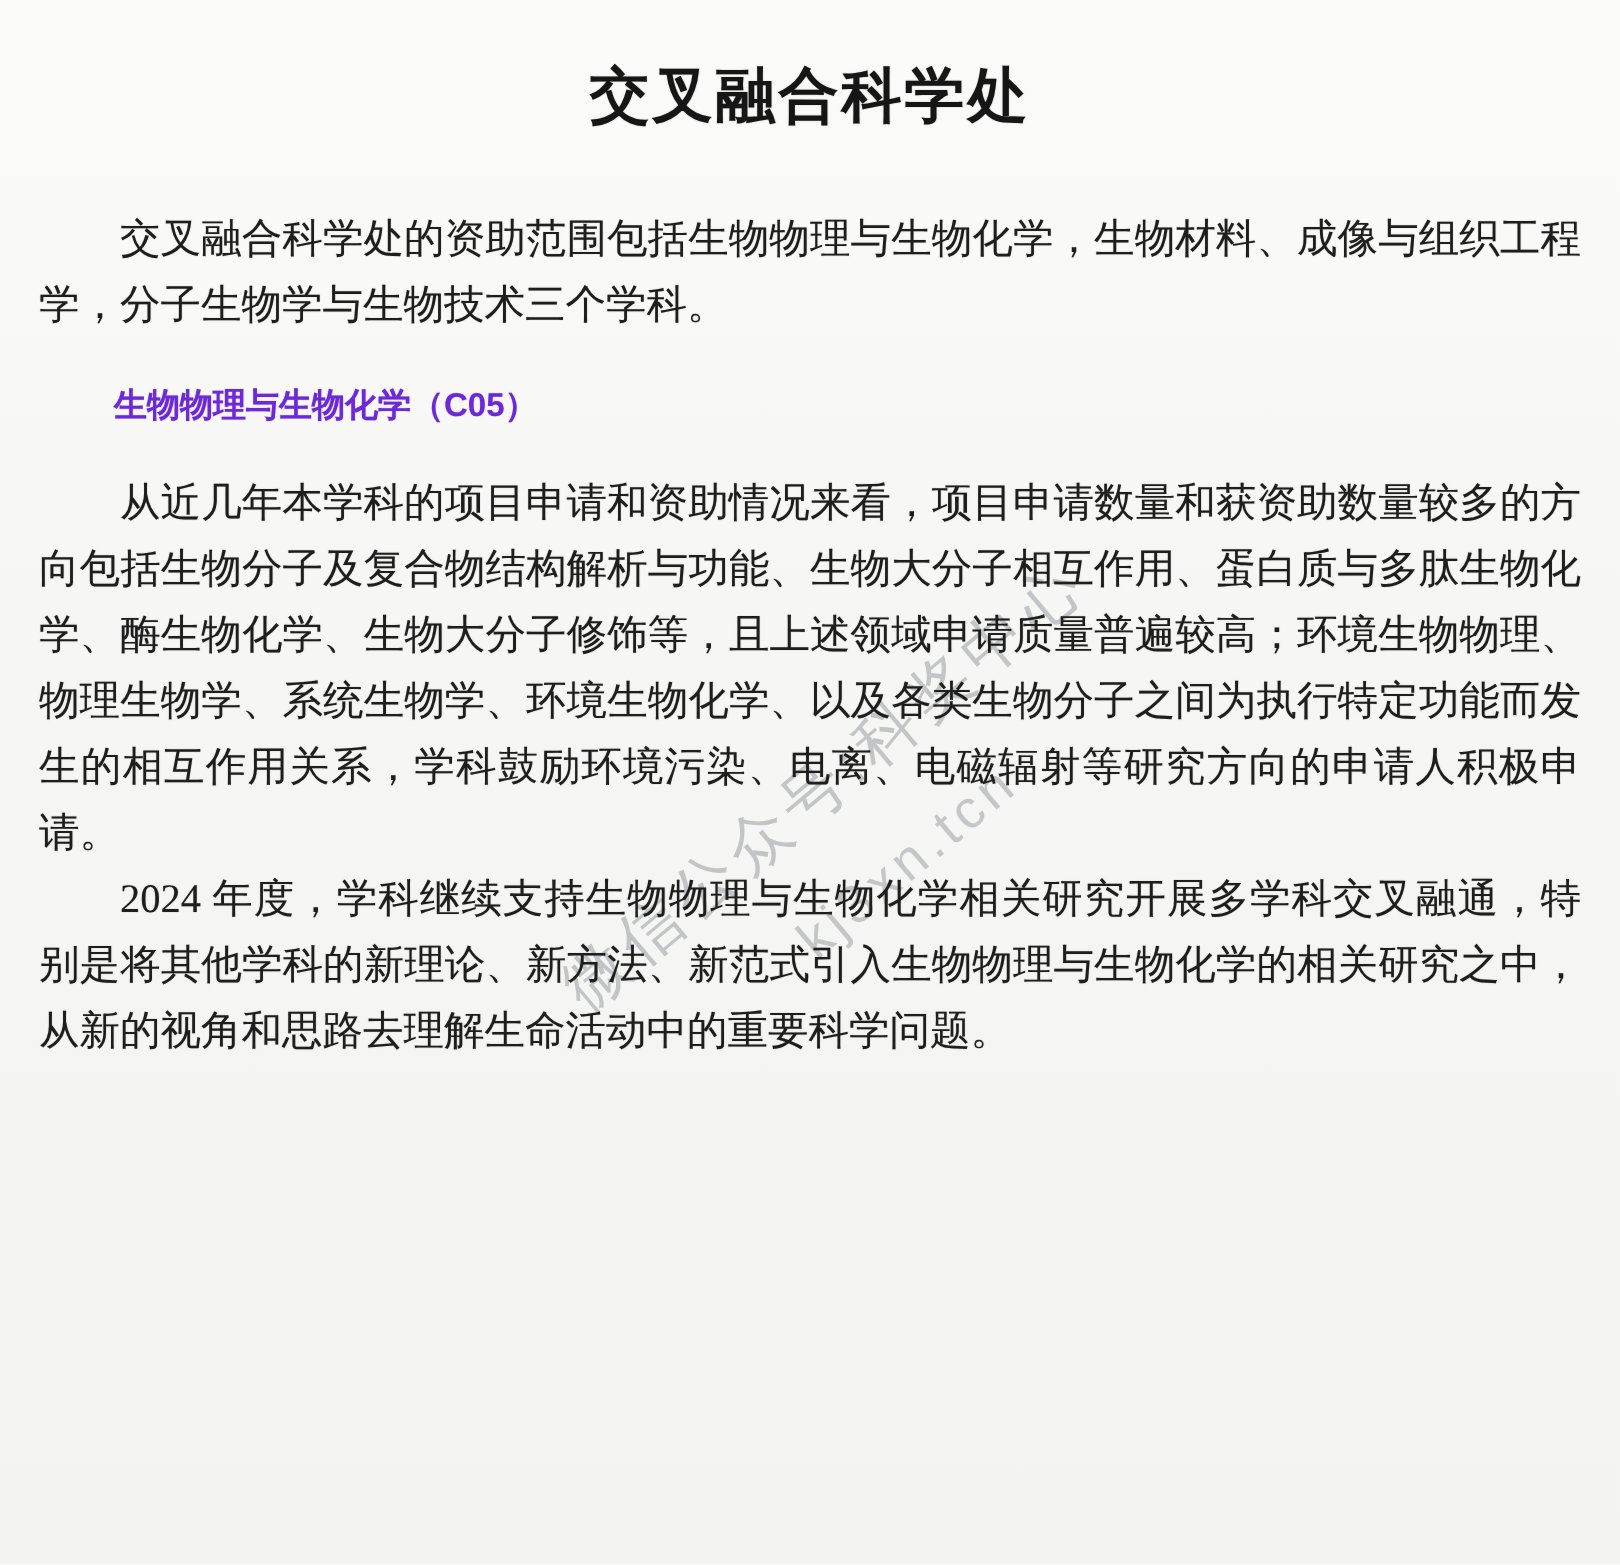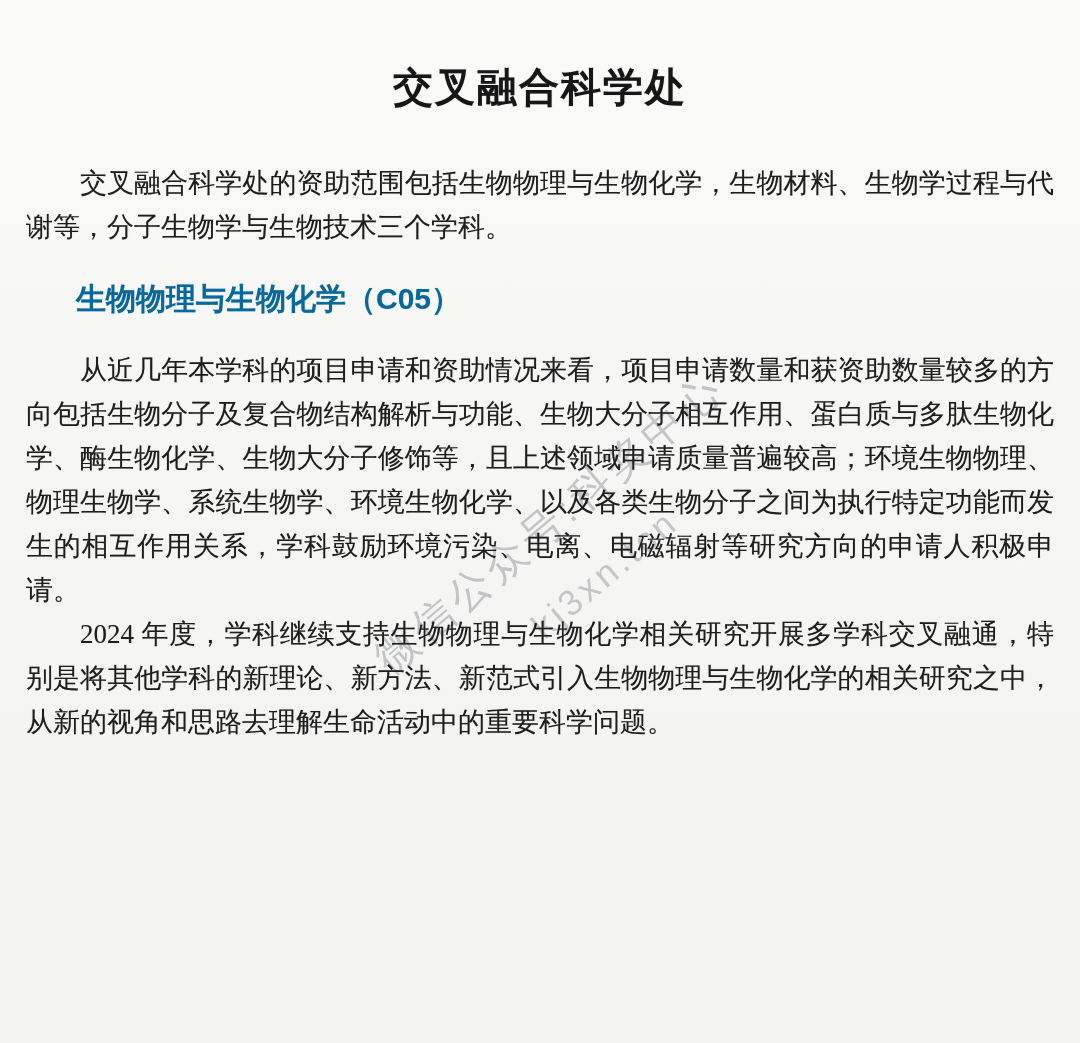--- a/index.html
+++ b/index.html
@@ -13,21 +13,21 @@
     position: relative;
     background: linear-gradient(180deg, #fbfbfa 0%, #f6f6f5 40%, #f3f3f2 100%);
     font-family: "Liberation Serif", "DejaVu Serif", serif;
     color: #1c1c1c;
   }
   .page {
     position: relative;
     width: 1080px;
     height: 1043px;
     box-sizing: border-box;
-    padding: 52px 26px 0 26px;
+    padding: 28px 26px 0 26px;
     z-index: 2;
   }
   .doc-title {
     text-align: center;
     font-family: "Liberation Sans", "DejaVu Sans", sans-serif;
     font-weight: 700;
     font-size: 40px;
     letter-spacing: 2px;
     color: #161616;
     margin: 8px 0 46px 0;
@@ -38,22 +38,22 @@
     font-size: 27px;
     line-height: 44px;
     text-align: justify;
     text-indent: 2em;
     color: #1e1e1e;
     text-shadow: 0 0 0.8px rgba(30,30,30,0.35);
   }
   .section-heading {
     font-family: "Liberation Sans", "DejaVu Sans", sans-serif;
     font-weight: 700;
-    font-size: 30px;
-    color: #0369a1;
+    font-size: 22px;
+    color: #6d28d9;
     margin: 30px 0 28px 0;
     padding-left: 50px;
     text-shadow: 0 0 1px rgba(20,20,20,0.3);
   }
   .watermark {
     position: absolute;
     z-index: 1;
     pointer-events: none;
     white-space: nowrap;
     font-family: "Liberation Sans", "DejaVu Sans", sans-serif;
@@ -86,21 +86,21 @@
 
 <div class="watermark wm-cn">微信公众号:科奖中心</div>
 <div class="watermark wm-en">kj3xn.tcn</div>
 
 <div class="page">
 
   <h1 class="doc-title">交叉融合科学处</h1>
 
   <div class="body-text">
 
-    <p>交叉融合科学处的资助范围包括生物物理与生物化学，生物材料、生物学过程与代谢等，分子生物学与生物技术三个学科。</p>
+    <p>交叉融合科学处的资助范围包括生物物理与生物化学，生物材料、成像与组织工程学，分子生物学与生物技术三个学科。</p>
 
     <h2 class="section-heading">生物物理与生物化学（C05）</h2>
 
 
 
     <p>从近几年本学科的项目申请和资助情况来看，项目申请数量和获资助数量较多的方向包括生物分子及复合物结构解析与功能、生物大分子相互作用、蛋白质与多肽生物化学、酶生物化学、生物大分子修饰等，且上述领域申请质量普遍较高；环境生物物理、物理生物学、系统生物学、环境生物化学、以及各类生物分子之间为执行特定功能而发生的相互作用关系，学科鼓励环境污染、电离、电磁辐射等研究方向的申请人积极申请。</p>
 
     <p>2024 年度，学科继续支持生物物理与生物化学相关研究开展多学科交叉融通，特别是将其他学科的新理论、新方法、新范式引入生物物理与生物化学的相关研究之中，从新的视角和思路去理解生命活动中的重要科学问题。</p>
 
   </div>

